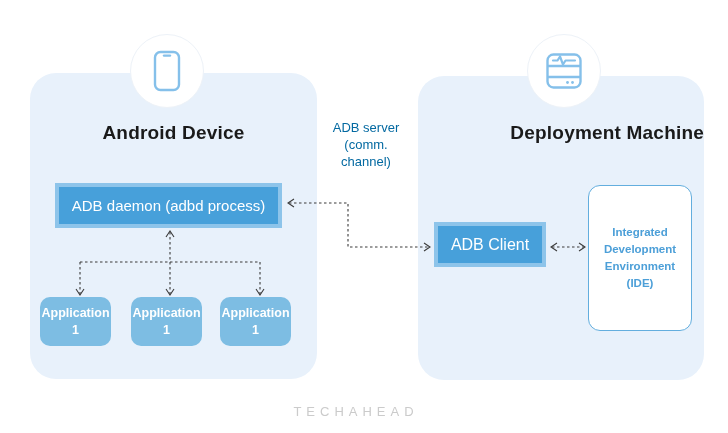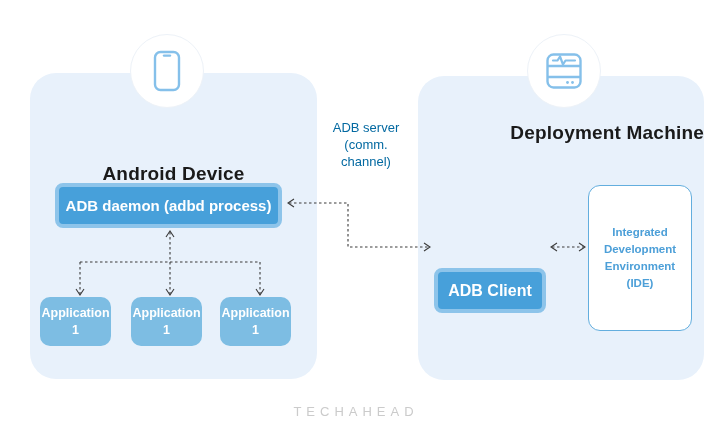--- a/index.html
+++ b/index.html
@@ -17,30 +17,30 @@
     background:#ffffff;border:1px solid #edf2f8;
     display:flex;align-items:center;justify-content:center;z-index:3;
     box-sizing:border-box;
   }
   .badge.left{left:130px;top:34px;}
   .badge.right{left:527px;top:34px;}
   .panel-title{
     position:absolute;text-align:center;font-size:19px;font-weight:700;
     color:#1a1a1a;letter-spacing:.2px;z-index:2;
   }
-  .panel-title.left{left:30px;width:287px;top:122px;margin-top:41px;}
+  .panel-title.left{left:30px;width:287px;top:122px;}
   .panel-title.right{left:418px;width:286px;top:122px;text-align:right;}
   .pill{
     position:absolute;box-sizing:border-box;z-index:2;
-    background:#47a0da;border:4px solid #8dc4ea;border-radius:8px;
+    background:#47a0da;border:4px solid #8dc4ea;border-radius:0;
     display:flex;align-items:center;justify-content:center;
-    color:#ffffff;font-weight:700;text-align:center;
+    color:#ffffff;font-weight:400;text-align:center;
   }
   .pill.daemon{left:55px;top:183px;width:227px;height:45px;font-size:15px;}
-  .pill.client{left:434px;top:222px;width:112px;height:45px;font-size:16px;margin-top:46px;}
+  .pill.client{left:434px;top:222px;width:112px;height:45px;font-size:16px;}
   .app-box{
     position:absolute;top:297px;width:71px;height:49px;box-sizing:border-box;
     background:#7dbde3;border-radius:10px;z-index:2;
     display:flex;align-items:center;justify-content:center;
     color:#ffffff;font-weight:700;font-size:12.5px;line-height:1.3;text-align:center;
     padding:2px;
   }
   .app-box.a1{left:40px;}
   .app-box.a2{left:131px;}
   .app-box.a3{left:220px;}

